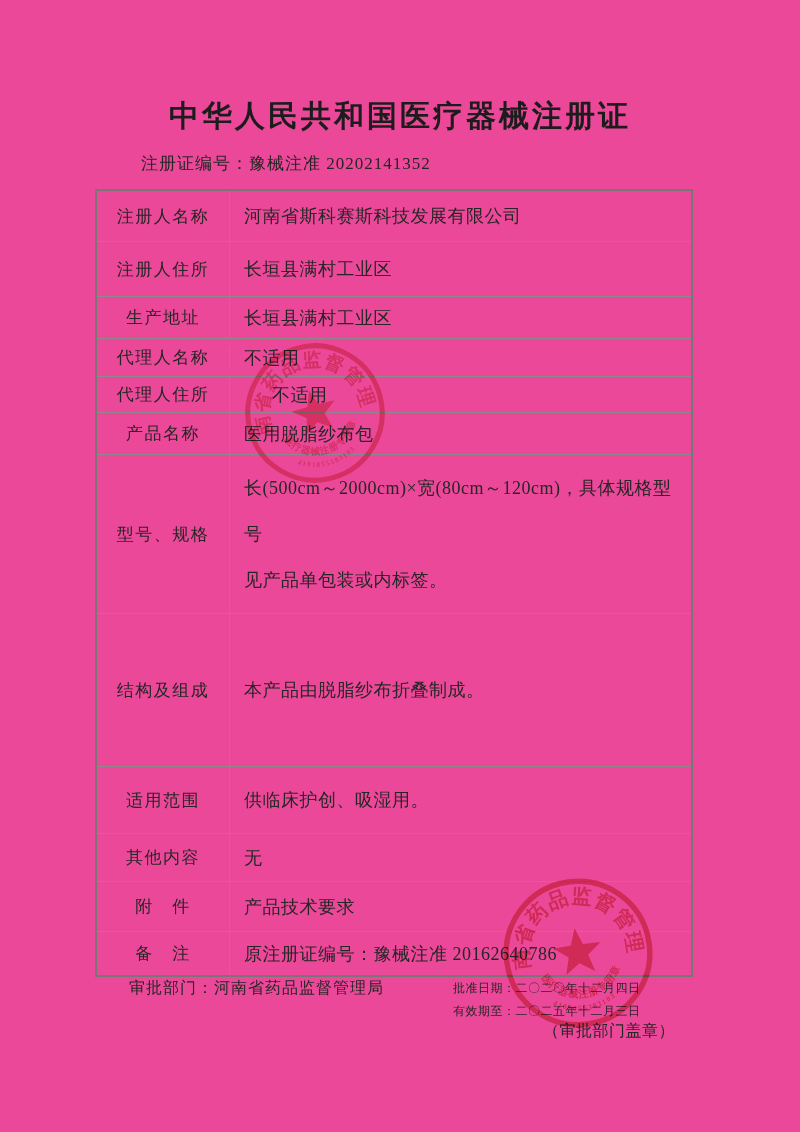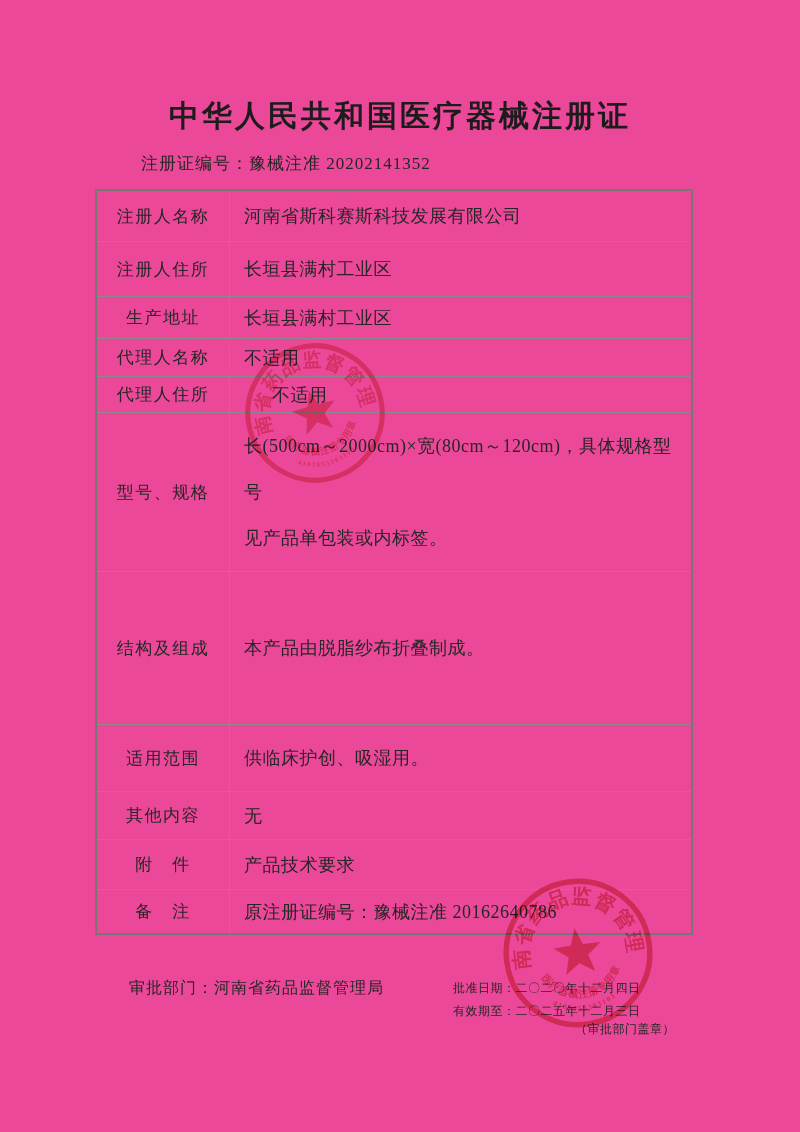--- a/index.html
+++ b/index.html
@@ -44,21 +44,21 @@
   .footer-left{
     position:absolute;left:129px;top:978px;
     font-size:16px;letter-spacing:1px;color:#262626;
   }
   .footer-right{
     position:absolute;left:453px;top:977px;width:222px;
     font-size:12px;letter-spacing:0.5px;line-height:22.5px;color:#262626;
   }
   .seal-note{
     position:absolute;left:453px;top:1021px;width:222px;
-    text-align:right;font-size:12px;letter-spacing:0.5px;color:#262626;
+    text-align:right;font-size:16px;letter-spacing:0.5px;color:#262626;
   }
   .stamp{
     position:absolute;mix-blend-mode:multiply;pointer-events:none;
   }
   .stamp-1{left:242px;top:340px;width:146px;height:146px;opacity:0.5;transform:rotate(-15deg);}
   .stamp-2{left:500px;top:875px;width:156px;height:156px;opacity:0.62;transform:rotate(-8deg);}
   .stamp svg{width:100%;height:100%;display:block;}
   .stamp text{font-family:"Liberation Serif","DejaVu Serif",serif;font-weight:bold;}
 </style>
 </head>
@@ -90,20 +90,24 @@
     <div class="t-row r3">
       <div class="cell-label">代理人名称</div>
       <div class="cell-value">不适用</div>
     </div>
 
     <div class="t-row r4">
       <div class="cell-label">代理人住所</div>
       <div class="cell-value">不适用</div>
     </div>
 
+    <div class="t-row r5">
+      <div class="cell-label">产品名称</div>
+      <div class="cell-value">医用脱脂纱布包</div>
+    </div>
 
     <div class="t-row r6">
       <div class="cell-label">型号、规格</div>
       <div class="cell-value">
         <div class="vline">长(500cm～2000cm)×宽(80cm～120cm)，具体规格型号</div>
         <div class="vline">见产品单包装或内标签。</div>
       </div>
     </div>
 
     <div class="t-row r7">

